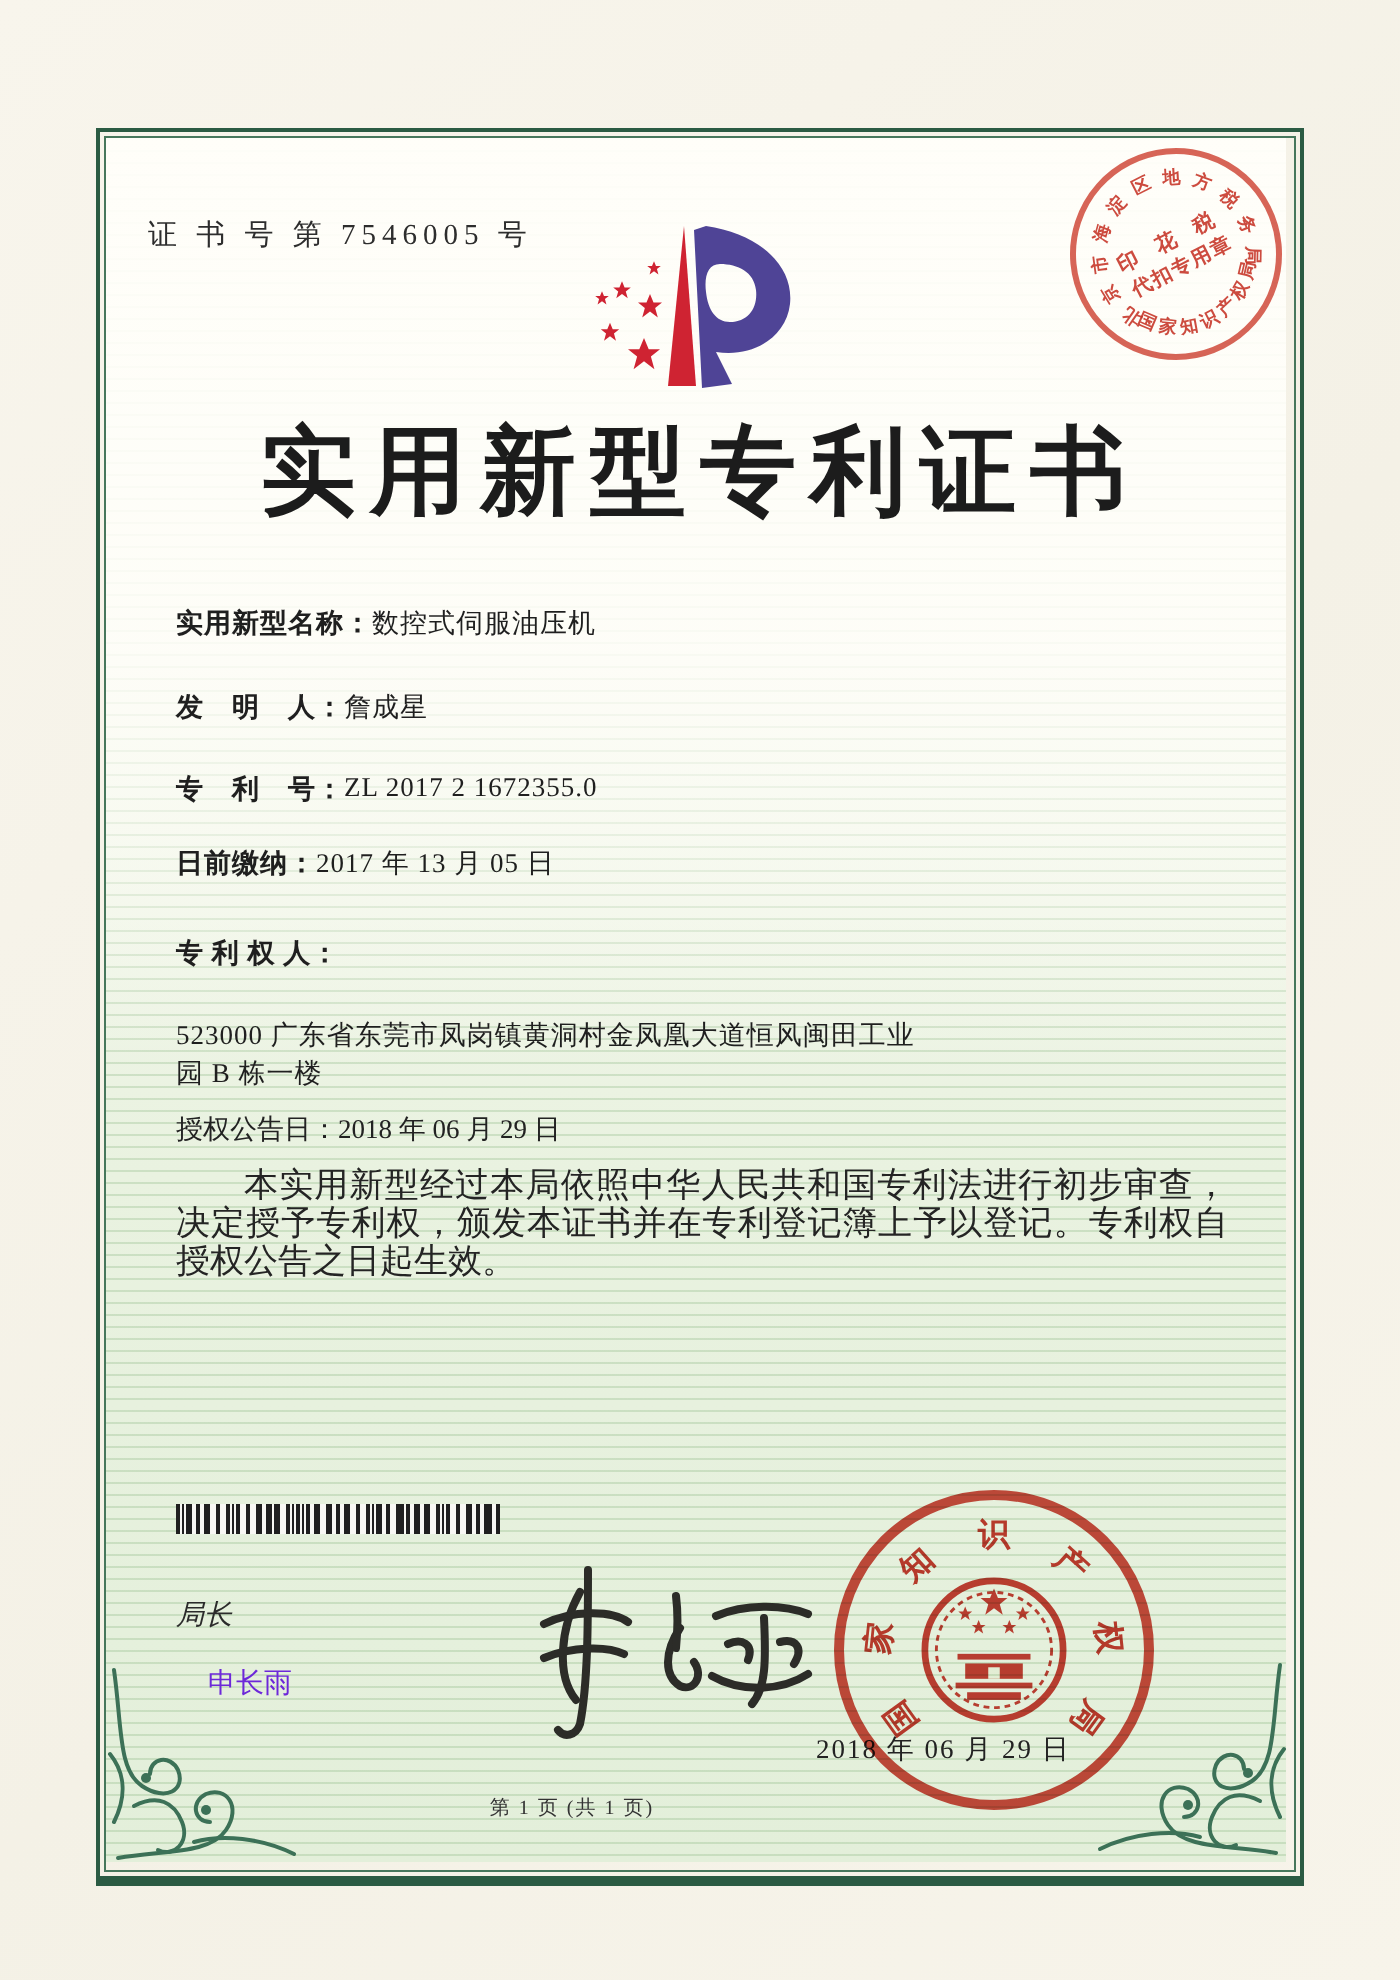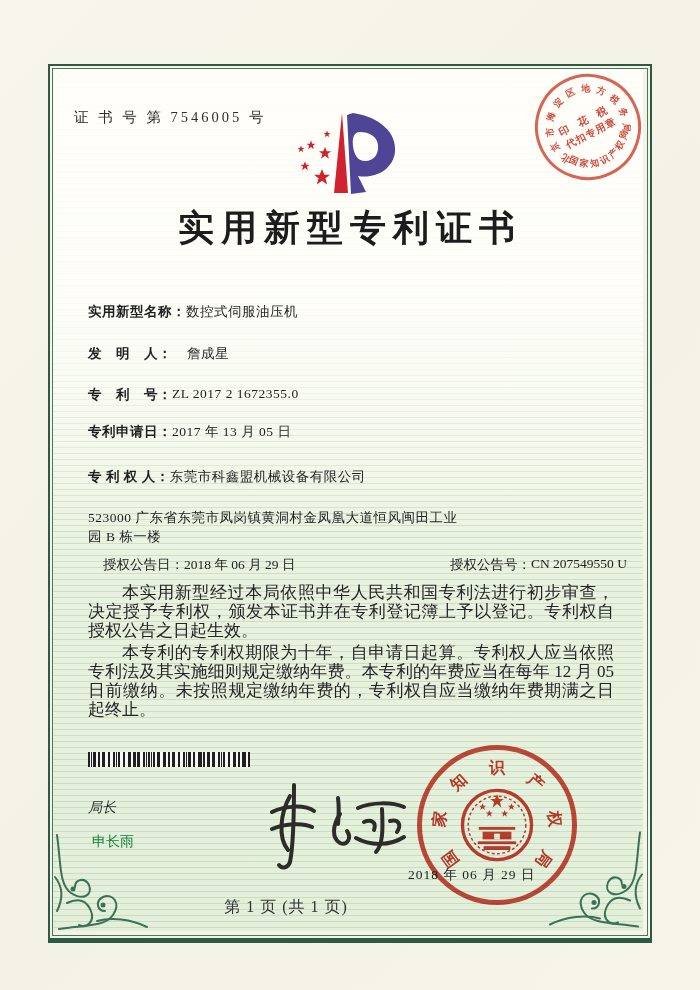--- a/index.html
+++ b/index.html
@@ -29,50 +29,50 @@
       linear-gradient(180deg,#fdfcf6 0%,#f6f8ee 28%,#e9f2e0 60%,#e3efda 100%);
   }
   .interior .white-top{
     position:absolute;left:0;top:0;width:100%;height:54%;
     background:linear-gradient(180deg,rgba(255,254,249,0.96) 0%,rgba(255,254,249,0.85) 55%,rgba(255,254,249,0) 100%);
   }
   
   .cert-no{left:74px;top:108px;font-size:14.5px;letter-spacing:3px;color:#2d2d2d;}
   .title{
     left:0;top:204px;width:700px;text-align:center;
-    font-size:36px;font-weight:bold;letter-spacing:7px;color:#1c1c1c;
+    font-size:48px;font-weight:bold;letter-spacing:7px;color:#1c1c1c;
   }
   
   .field{left:88px;font-size:13.5px;color:#1f1f1f;display:flex;}
   .field .lab{white-space:pre;letter-spacing:0.5px;font-weight:bold;}
   .field .val{letter-spacing:0.5px;}
   .f-name{top:303px;}
-  .f-inventor{top:345px;gap:15px;}
+  .f-inventor{top:345px;}
   .f-patno{top:386px;}
   .f-appdate{top:423px;}
   .f-patentee{top:468px;align-items:flex-end;}
   .f-address{top:508px;}
   .f-address .val{width:372px;line-height:19px;}
-  .grant-row{left:88px;top:556px;width:524px;font-size:13.5px;display:flex;justify-content:space-between;margin-left:15px;}
+  .grant-row{left:88px;top:556px;width:524px;font-size:13.5px;display:flex;justify-content:space-between;}
   .grant-row .pair{display:flex;white-space:pre;}
   
   .paras{left:88px;top:583px;width:526px;font-size:17px;line-height:19px;text-align:justify;color:#242424;}
   .paras p{margin:0 0 3px 0;text-indent:2em;}
   
   .barcode{
     left:88px;top:752px;width:162px;height:15px;
     background:
       repeating-linear-gradient(90deg,#202020 0 2px,transparent 2px 5px),
       repeating-linear-gradient(90deg,#202020 0 1px,transparent 1px 7px),
       repeating-linear-gradient(90deg,transparent 0 3px,#202020 3px 4px,transparent 4px 11px),
       #f8f8f4;
   }
   
   .signer-title{left:88px;top:799px;font-size:14px;color:#2b2b2b;font-family:"Liberation Sans",sans-serif;font-style:italic;}
-  .signer-name{left:92px;top:833px;font-size:14px;color:#15803d;font-family:Liberation Mono, monospace;}
+  .signer-name{left:104px;top:833px;font-size:14px;color:#6d28d9;font-family:Liberation Mono, monospace;}
   .signature{left:252px;top:780px;}
   
   .seal-date{left:408px;top:866px;width:170px;font-size:13.5px;letter-spacing:1px;color:#222;}
   .seal{
     left:417px;top:745px;width:150px;height:150px;border-radius:50%;
     border:5px solid rgba(202,51,38,0.88);
     mix-blend-mode:multiply;
   }
   .seal .arc-char{font-size:16px;font-weight:bold;color:rgba(198,44,32,0.92);}
   .seal .emblem{position:absolute;left:27px;top:27px;}
@@ -81,21 +81,21 @@
     left:535px;top:74px;width:100px;height:100px;border-radius:50%;
     border:3px solid rgba(205,62,48,0.8);
     transform:rotate(-27deg);
     mix-blend-mode:multiply;
     color:rgba(198,50,38,0.88);
   }
   .stamp .arc-char{font-size:9px;font-weight:bold;}
   .stamp .c1{position:absolute;left:0;width:100%;top:36px;text-align:center;font-size:10.5px;font-weight:bold;letter-spacing:4px;}
   .stamp .c2{position:absolute;left:0;width:100%;top:50px;text-align:center;font-size:10px;font-weight:bold;letter-spacing:1px;}
   
-  .footer{left:48px;top:897px;width:476px;text-align:center;font-size:16px;letter-spacing:1px;color:#333;}
+  .footer{left:48px;top:897px;width:476px;text-align:center;font-size:10px;letter-spacing:1px;color:#333;}
   
   .arc-host{position:absolute;inset:0;}
   .arc-host span{display:inline-block;}
 </style>
 </head>
 <body>
 
 <div class="abs interior">
   <div class="white-top"></div>
 </div>
@@ -156,39 +156,36 @@
 </div>
 <div class="abs field f-inventor">
   <span class="lab">发　明　人：</span>
   <span class="val">詹成星</span>
 </div>
 <div class="abs field f-patno">
   <span class="lab">专　利　号：</span>
   <span class="val">ZL 2017 2 1672355.0</span>
 </div>
 <div class="abs field f-appdate">
-  <span class="lab">专利申请日：</span>
+  <span class="lab">日前缴纳：</span>
   <span class="val">2017 年 13 月 05 日</span>
 </div>
 <div class="abs field f-patentee">
   <span class="lab">专 利 权 人：</span>
-  <span class="val">东莞市科鑫盟机械设备有限公司</span>
 </div>
 <div class="abs field f-address">
   <span class="val">523000 广东省东莞市凤岗镇黄洞村金凤凰大道恒风闽田工业园 B 栋一楼</span>
 </div>
 
 <div class="abs grant-row">
   <span class="pair"><span>授权公告日：</span><span>2018 年 06 月 29 日</span></span>
-  <span class="pair"><span>授权公告号：</span><span>CN 207549550 U</span></span>
 </div>
 
 <div class="abs paras">
   <p>本实用新型经过本局依照中华人民共和国专利法进行初步审查，决定授予专利权，颁发本证书并在专利登记簿上予以登记。专利权自授权公告之日起生效。</p>
-  <p>本专利的专利权期限为十年，自申请日起算。专利权人应当依照专利法及其实施细则规定缴纳年费。本专利的年费应当在每年 12 月 05 日前缴纳。未按照规定缴纳年费的，专利权自应当缴纳年费期满之日起终止。</p>
 </div>
 
 <div class="abs barcode"></div>
 
 <div class="abs signer-title">局长</div>
 <div class="abs signer-name">申长雨</div>
 
 <svg class="abs signature" width="160" height="92" viewBox="0 0 160 92">
   <g fill="none" stroke="#2c2c28" stroke-width="4" stroke-linecap="round">
     <path d="M38,16 C28,34 26,58 36,70"></path>

